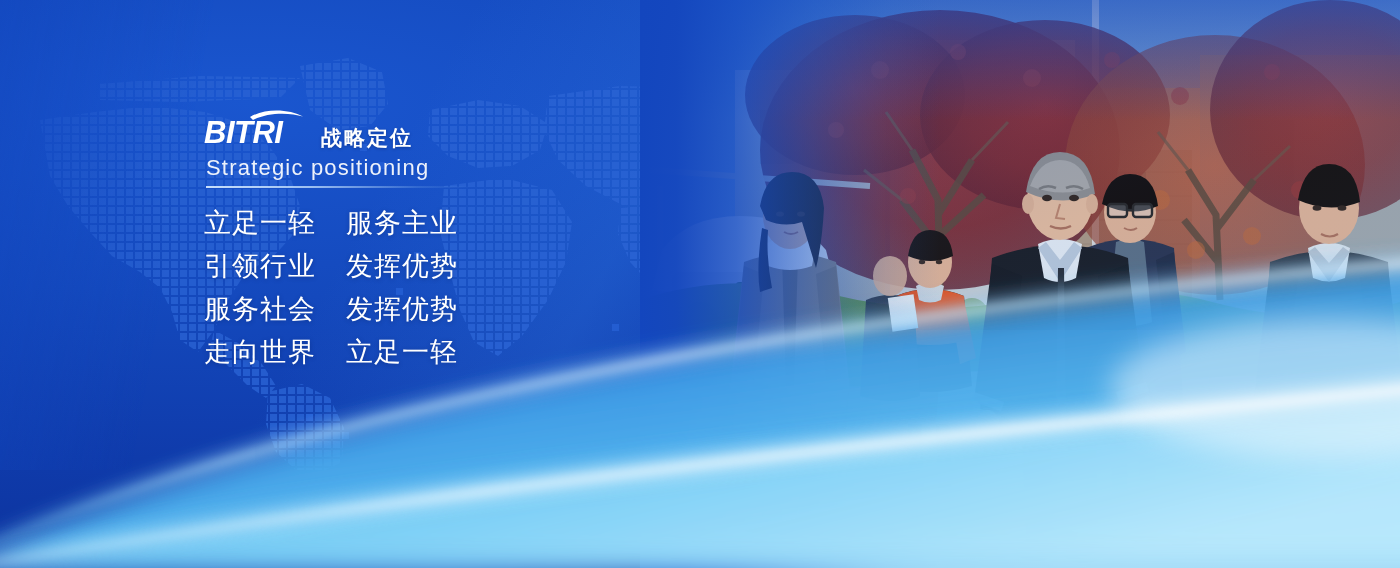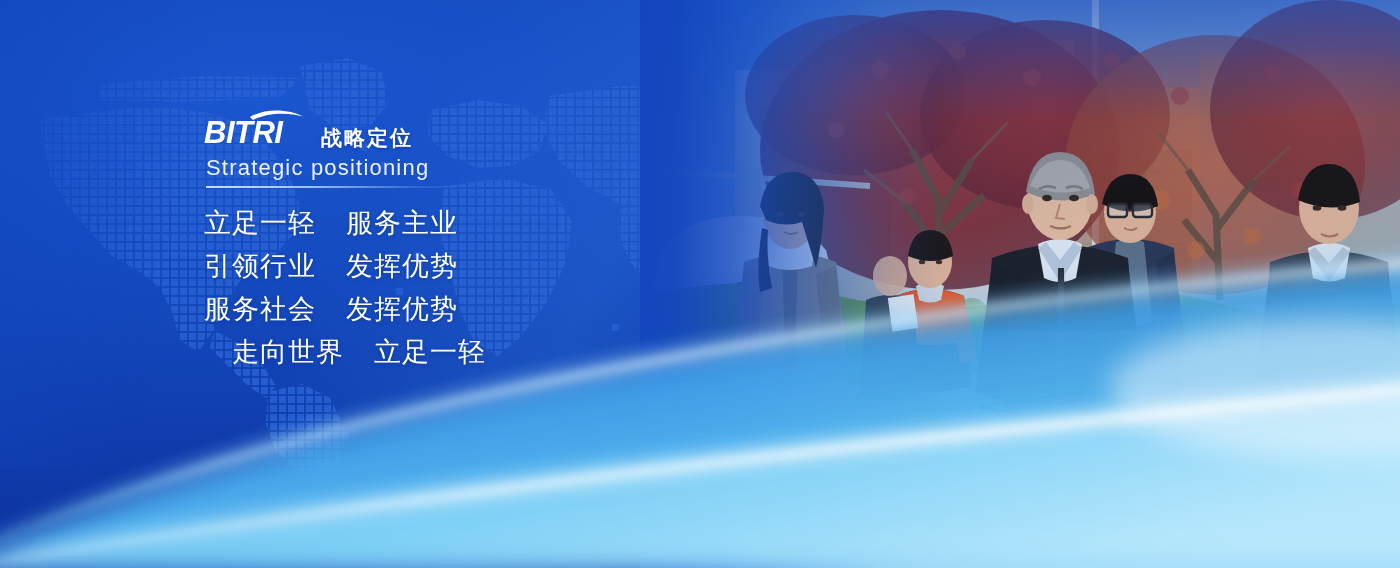--- a/index.html
+++ b/index.html
@@ -133,21 +133,21 @@
   .slogan-line {
     display: flex;
     color: #ffffff;
     font-size: 27px;
     font-weight: 400;
     line-height: 1;
     margin-bottom: 16px;
     letter-spacing: 1px;
     text-shadow: 0 1px 4px rgba(0,25,80,0.35);
   }
-  .slogan-line:last-child { margin-bottom: 0; margin-left: 28px; }
+  .slogan-line:last-child { margin-bottom: 0; }
   .slogan-a { width: 142px; flex: 0 0 auto; }
   .slogan-b { flex: 0 0 auto; }
 </style>
 </head>
 <body>
 
 <div id="banner">
 
   <div class="bg-base"></div>
   <div class="bg-sheen"></div>

